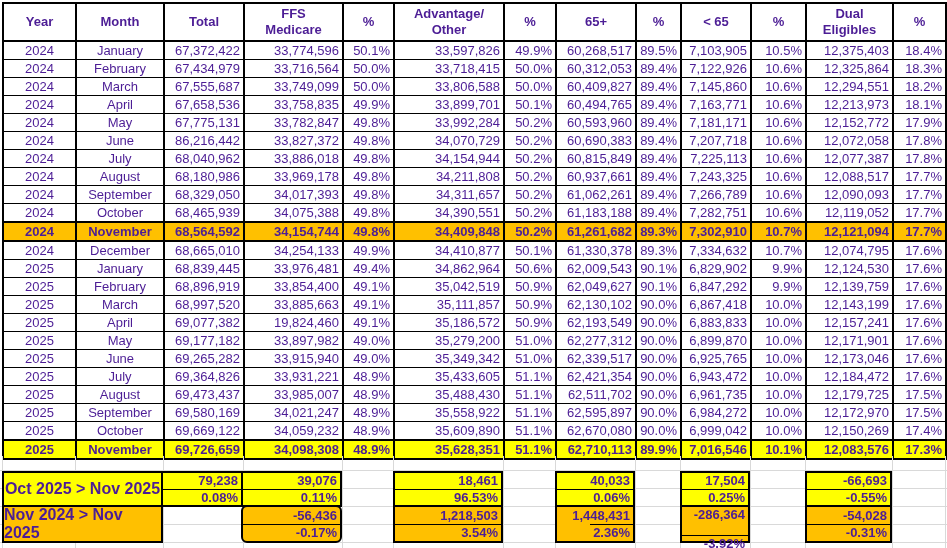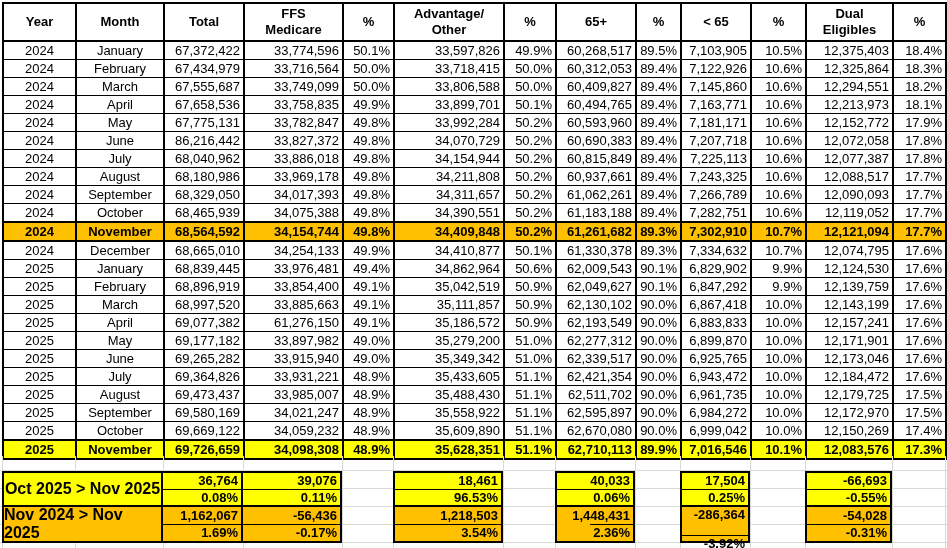--- a/index.html
+++ b/index.html
@@ -1,18 +1,18 @@
 <!DOCTYPE html>
 <html style="--hl-yellow: #FFFF00; --hl-orange: #FFC000;"><head>
 <meta charset="utf-8">
 <style>
   html,body{margin:0;padding:0;background:#fff;}
   .sheet{
     position:relative;width:947px;height:548px;background:#ffffff;
-    font-family:"Liberation Sans","DejaVu Sans",sans-serif;color:#000000;overflow:hidden;
+    font-family:"Liberation Sans","DejaVu Sans",sans-serif;color:#4c1d95;overflow:hidden;
   }
   .tablewrap{position:absolute;left:2px;top:2px;}
   table.main{border-collapse:collapse;table-layout:fixed;width:943px;}
   table.main th, table.main td{
     border:1px solid #000;border-left-width:2px;border-right-width:2px;
     padding:0 3px;overflow:hidden;white-space:nowrap;
   }
   table.main th{
     height:36px;font-size:13px;font-weight:bold;text-align:center;vertical-align:middle;
     white-space:pre-line;line-height:1.2;border-top-width:2px;border-bottom-width:2px;background:#fff;
@@ -302,21 +302,21 @@
             <td class="c-right">90.0%</td>
             <td class="c-right">6,867,418</td>
             <td class="c-right">10.0%</td>
             <td class="c-right">12,143,199</td>
             <td class="c-right">17.6%</td>
           </tr>
           <tr>
             <td class="c-center">2025</td>
             <td class="c-left">April</td>
             <td class="c-right">69,077,382</td>
-            <td class="c-right">61,276,150</td>
+            <td class="c-right">19,824,460</td>
             <td class="c-right">49.1%</td>
             <td class="c-right">35,186,572</td>
             <td class="c-right">50.9%</td>
             <td class="c-right">62,193,549</td>
             <td class="c-right">90.0%</td>
             <td class="c-right">6,883,833</td>
             <td class="c-right">10.0%</td>
             <td class="c-right">12,157,241</td>
             <td class="c-right">17.6%</td>
           </tr>
@@ -427,21 +427,21 @@
           </tr>
         </tbody>
       </table>
   </div>
   <div class="bottom">
     <div class="summary" style="grid-template-columns: 161px 80px 99px 51px 110px 52px 80px 45px 70px 55px 87px 53px;">
         <div class="sblock slabel bg-yellow" style="grid-area: 1 / 1 / span 2;">
           <div class="ltext">Oct 2025 &gt; Nov 2025</div>
         </div>
         <div class="sblock bg-yellow" style="grid-area: 1 / 2 / span 2; margin-left: -2px;">
-          <div class="shalf">36,764</div>
+          <div class="shalf">79,238</div>
           <div class="shalf divider">0.08%</div>
         </div>
         <div class="sblock bg-yellow" style="grid-area: 1 / 3 / span 2; margin-left: -2px;">
           <div class="shalf">39,076</div>
           <div class="shalf divider">0.11%</div>
         </div>
         <div class="sblock bg-yellow" style="grid-area: 1 / 5 / span 2;">
           <div class="shalf">18,461</div>
           <div class="shalf divider">96.53%</div>
         </div>
@@ -453,25 +453,21 @@
           <div class="shalf">17,504</div>
           <div class="shalf divider">0.25%</div>
         </div>
         <div class="sblock bg-yellow" style="grid-area: 1 / 11 / span 2;">
           <div class="shalf">-66,693</div>
           <div class="shalf divider">-0.55%</div>
         </div>
         <div class="sblock slabel bg-orange" style="grid-area: 3 / 1 / span 2; margin-top: -2px;">
           <div class="ltext">Nov 2024 &gt; Nov 2025</div>
         </div>
-        <div class="sblock bg-orange" style="grid-area: 3 / 2 / span 2; margin-left: -2px; margin-top: -2px;">
-          <div class="shalf">1,162,067</div>
-          <div class="shalf divider">1.69%</div>
-        </div>
-        <div class="sblock bg-orange" style="grid-area: 3 / 3 / span 2; margin-left: -2px; margin-top: -2px;">
+        <div class="sblock bg-orange" style="grid-area: 3 / 3 / span 2; margin-left: -2px; margin-top: -2px; border-radius: 6px;">
           <div class="shalf">-56,436</div>
           <div class="shalf divider">-0.17%</div>
         </div>
         <div class="sblock bg-orange" style="grid-area: 3 / 5 / span 2; margin-top: -2px;">
           <div class="shalf">1,218,503</div>
           <div class="shalf divider">3.54%</div>
         </div>
         <div class="sblock bg-orange" style="grid-area: 3 / 7 / span 2; margin-top: -2px; align-items: flex-end;">
           <div class="shalf">1,448,431</div>
           <div class="shalf divider">2.36%</div>

